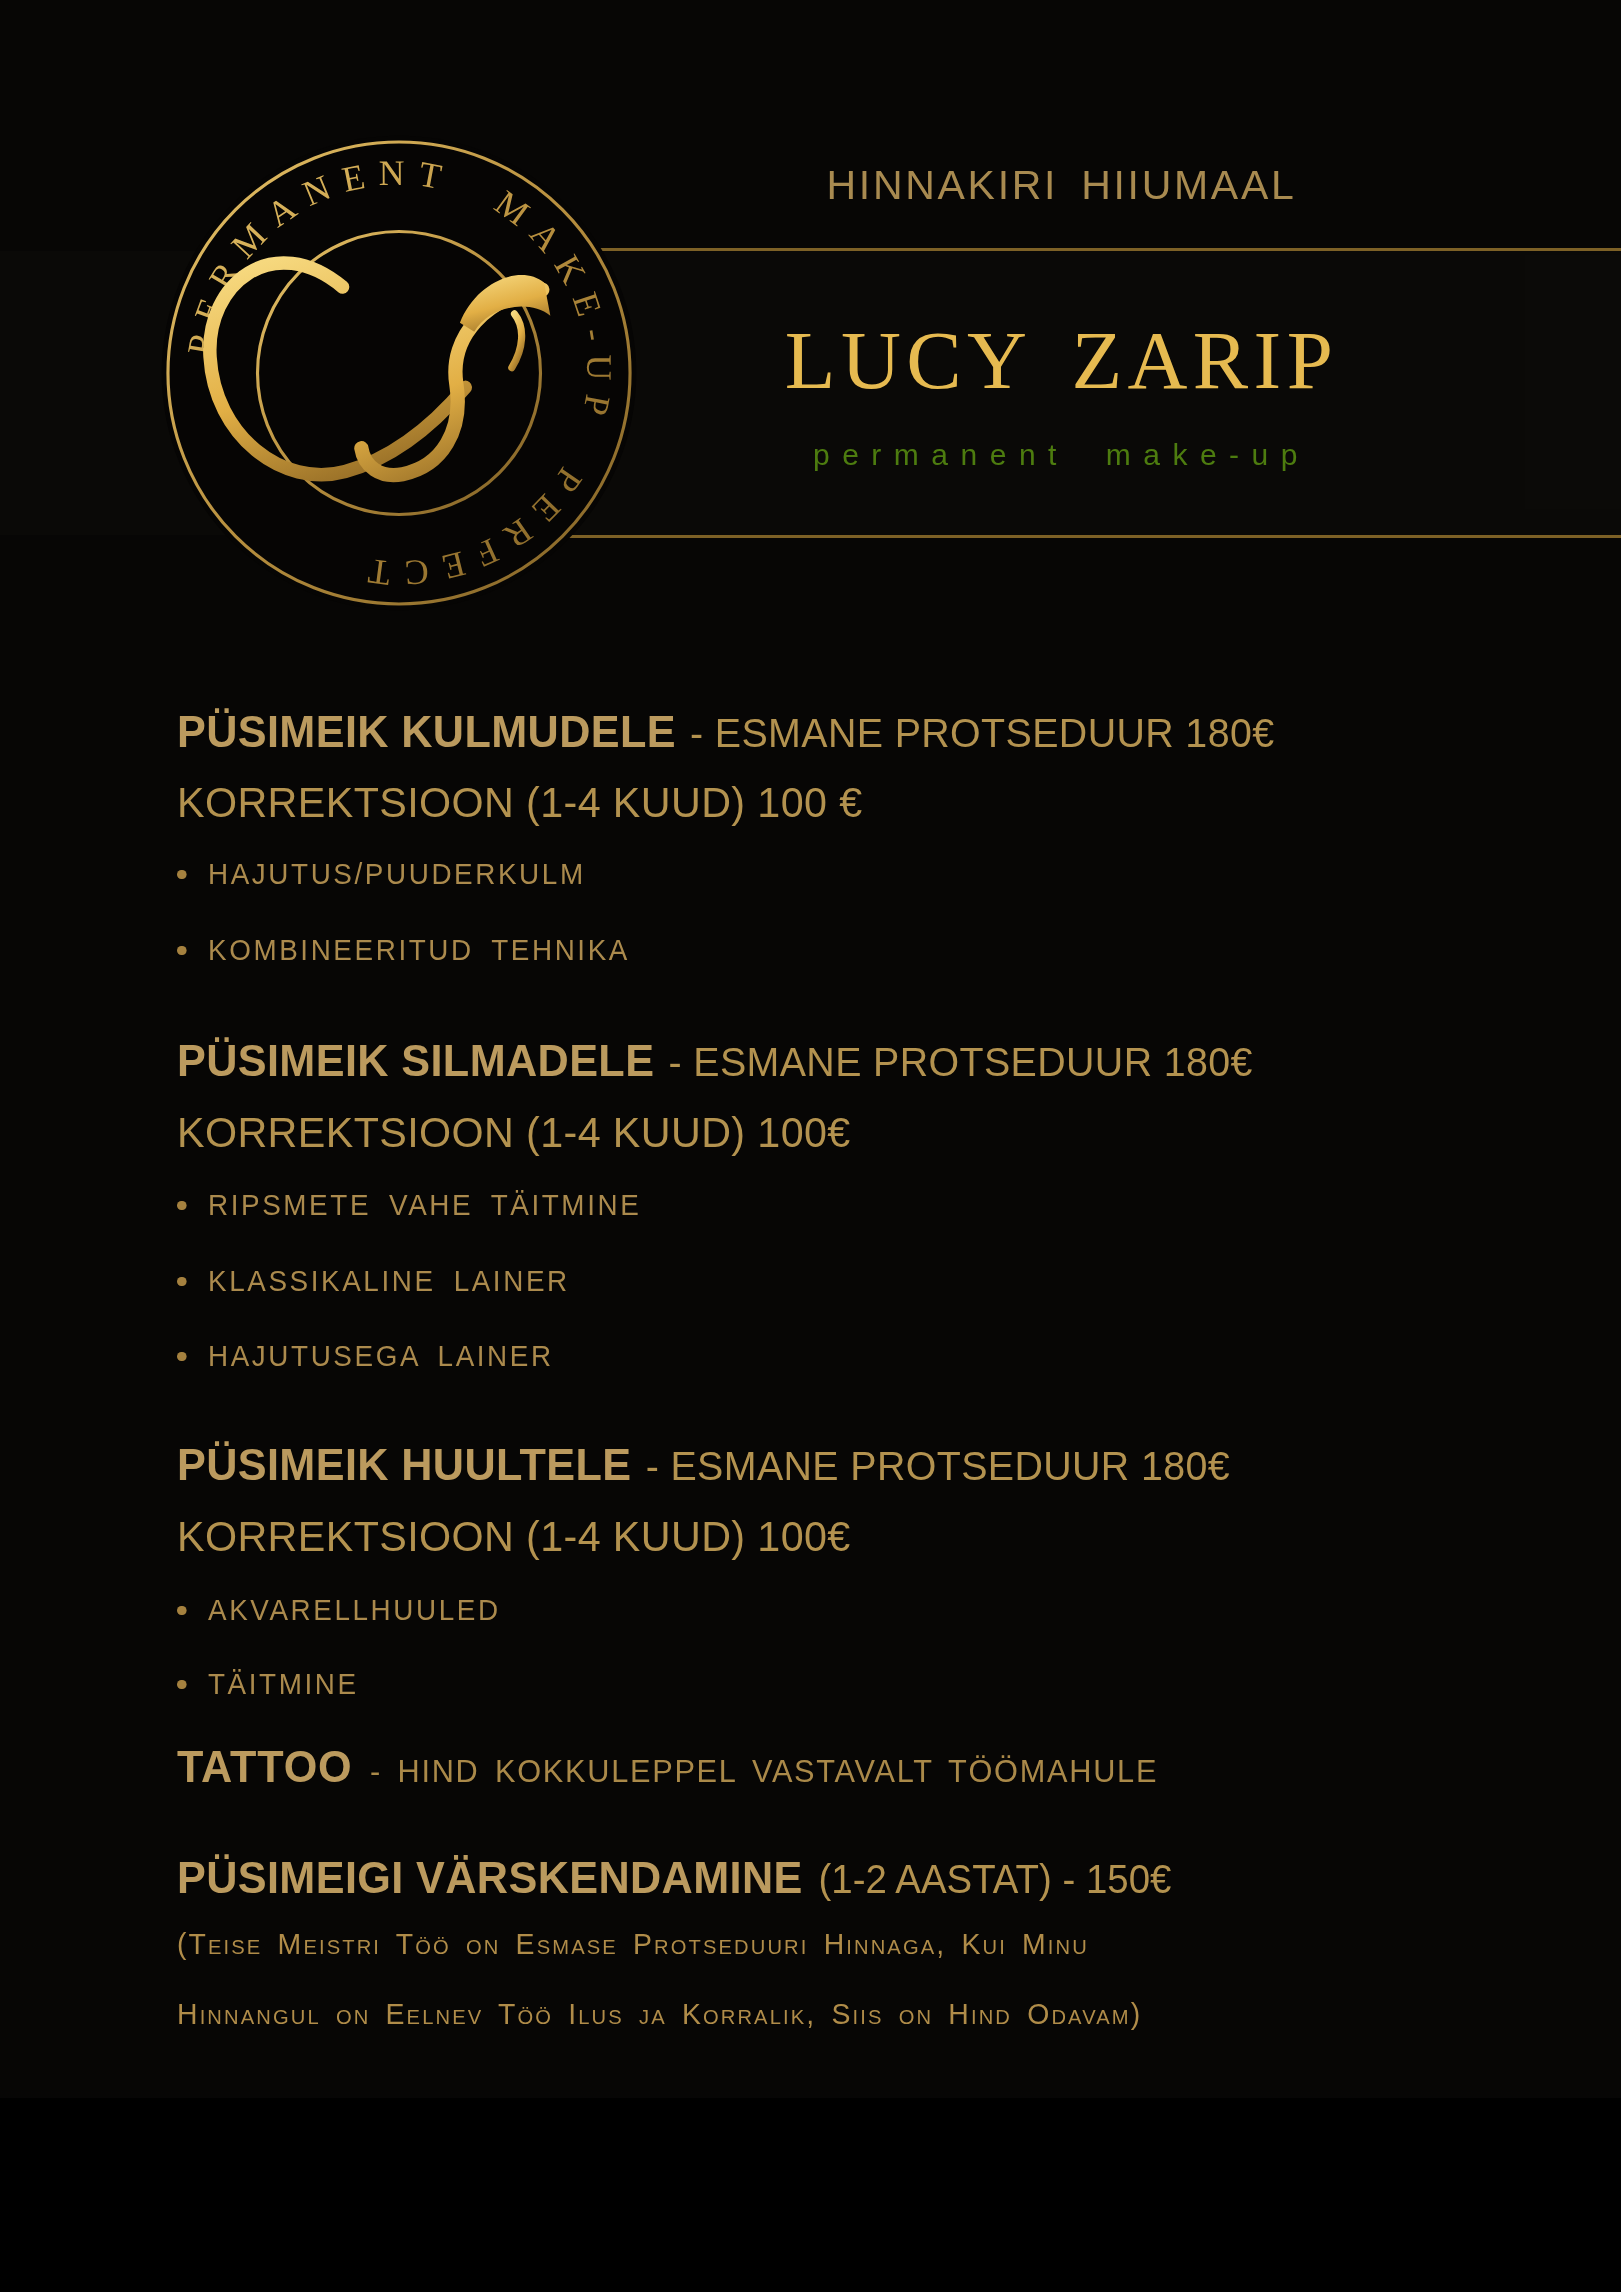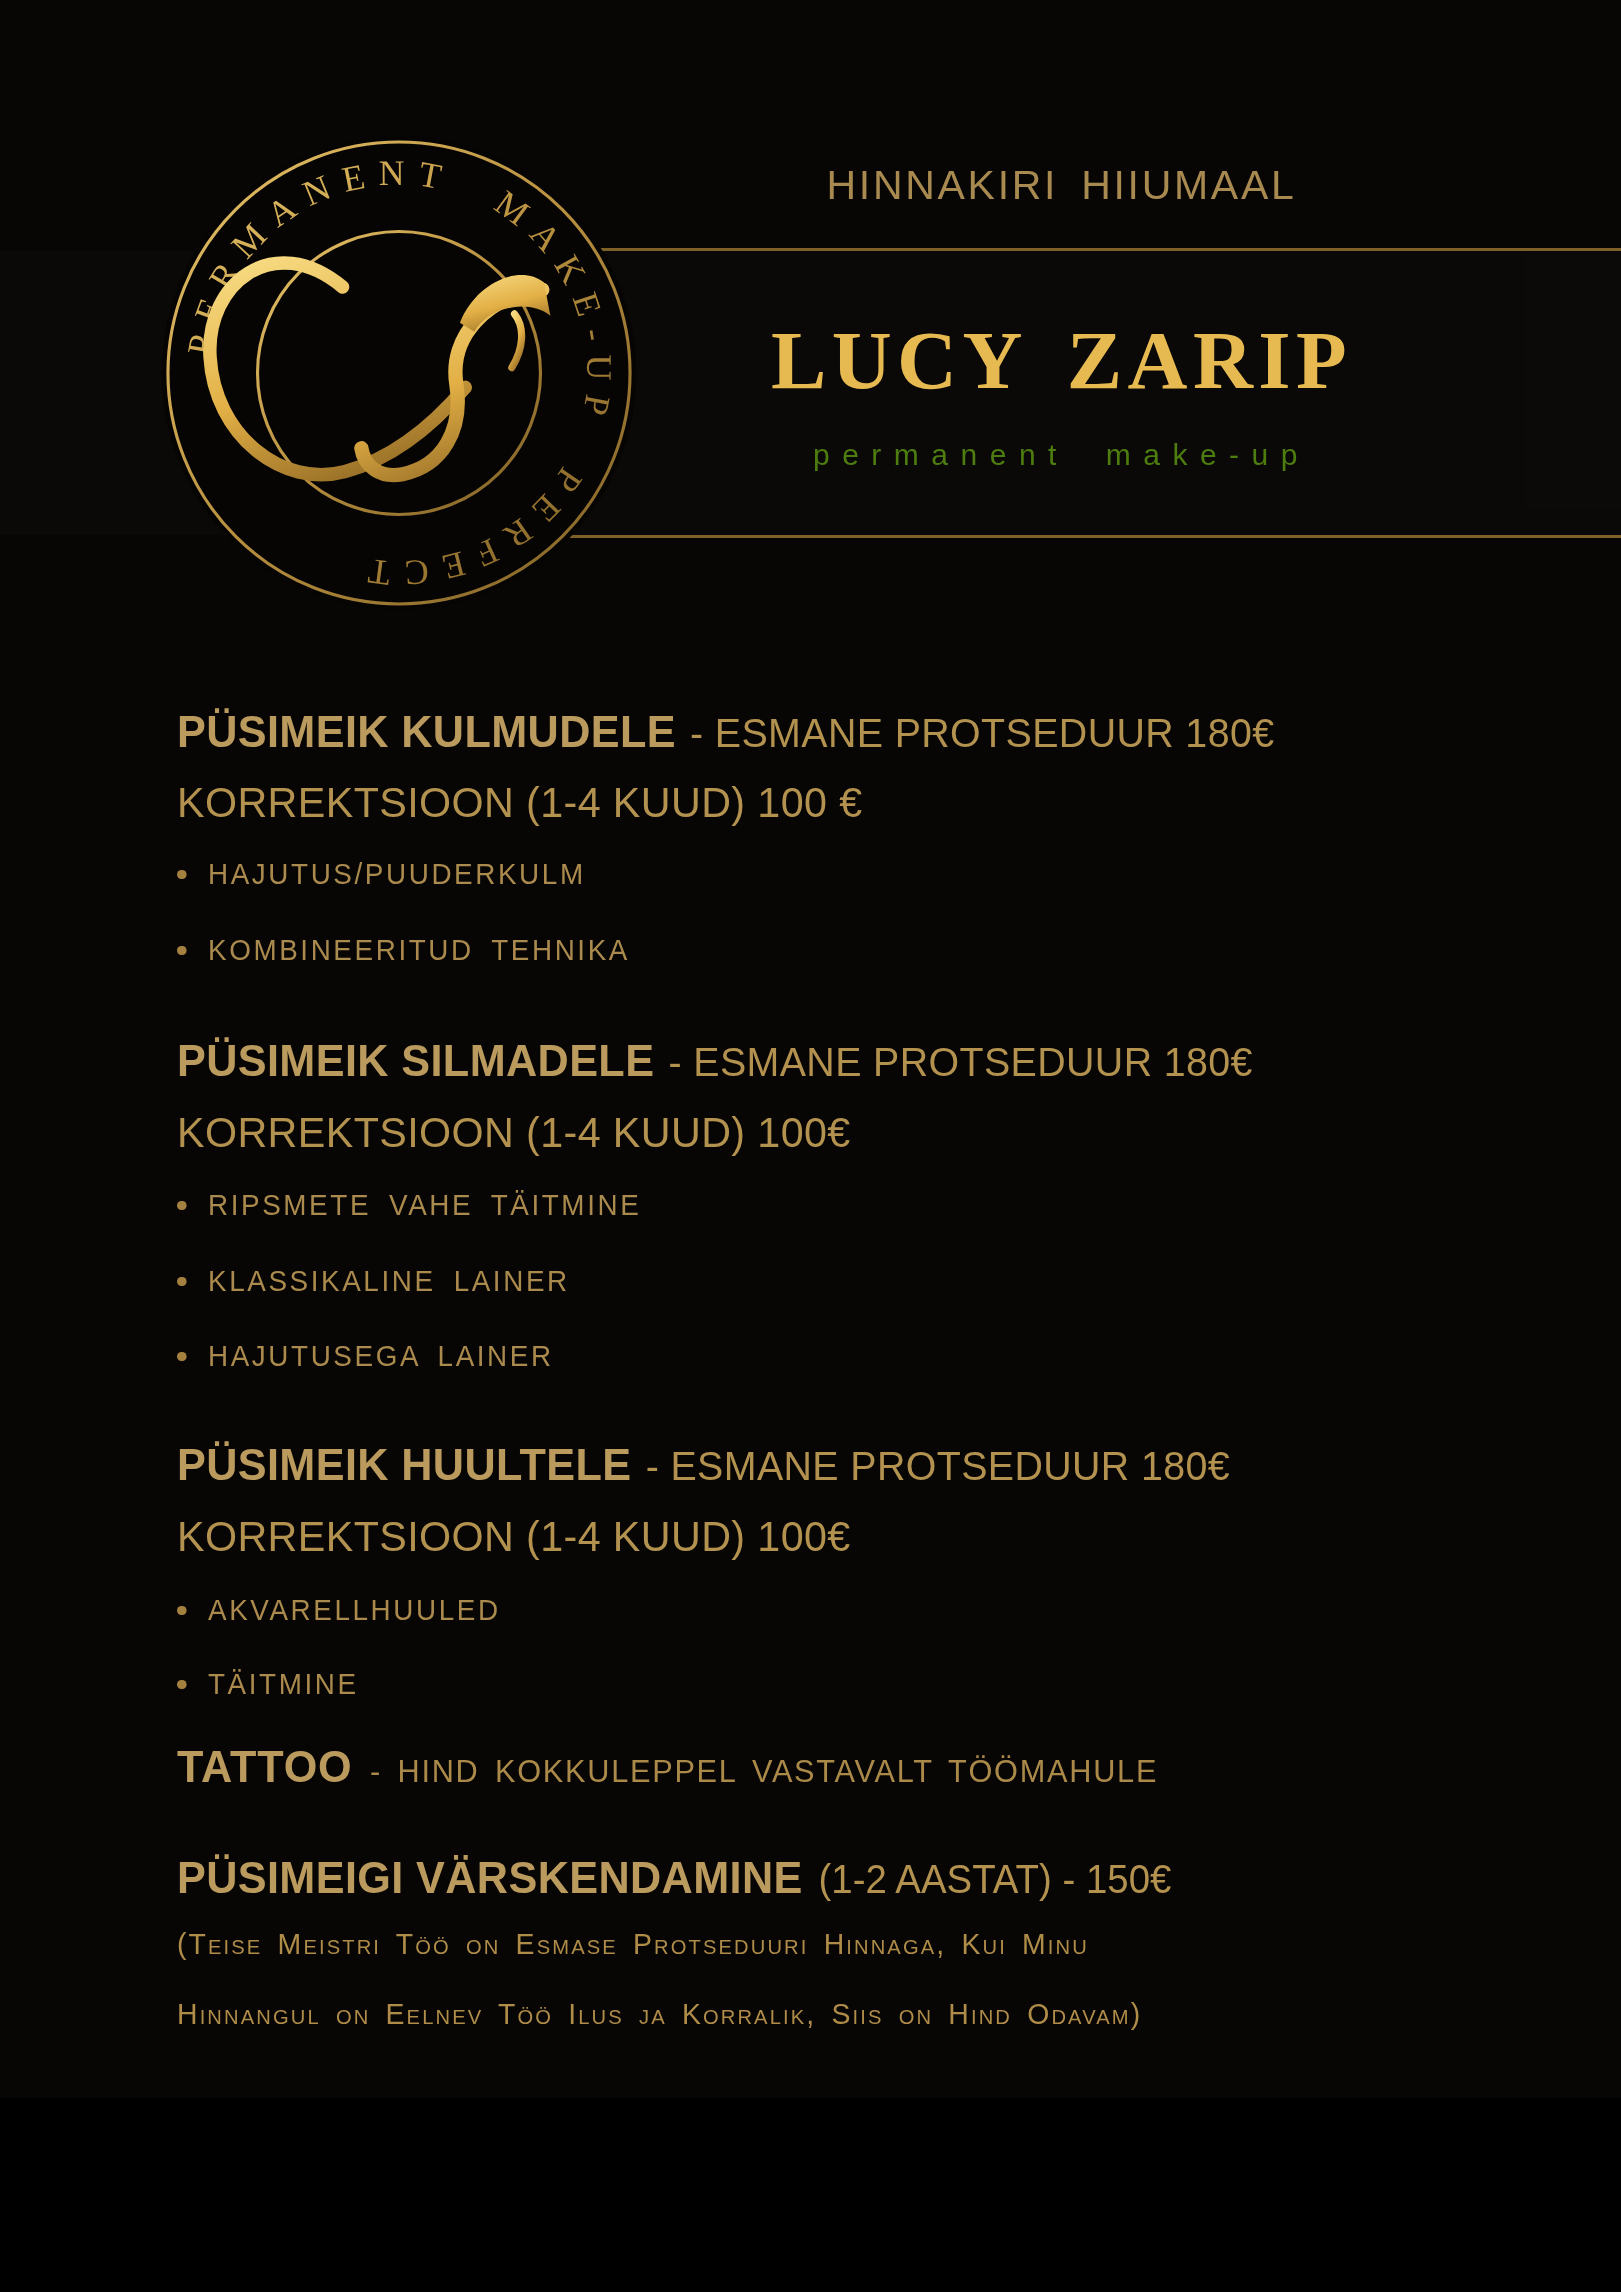--- a/index.html
+++ b/index.html
@@ -22,21 +22,21 @@
     position:absolute;top:162px;left:502px;right:0;
     text-align:center;
     font-size:41px;letter-spacing:2.7px;word-spacing:9px;
     color:#a88a50;white-space:nowrap;
   }
   .title{
     position:absolute;top:312px;left:502px;right:0;
     text-align:center;
     font-family:"Liberation Serif", serif;
     font-size:83px;letter-spacing:5.4px;word-spacing:16px;
-    color:#e6ba50;white-space:nowrap;font-weight:bold;
+    color:#e6ba50;white-space:nowrap;
   }
   .subtitle{
     position:absolute;top:438px;left:502px;right:0;
     text-align:center;
     font-size:30px;letter-spacing:12.5px;word-spacing:16px;
     color:#4d7c0f;white-space:nowrap;
   }
   .logo{position:absolute;left:159px;top:133px;width:480px;height:480px;}
   
   .block{position:absolute;left:177px;white-space:nowrap;transform:scaleX(0.96);transform-origin:left center;}

